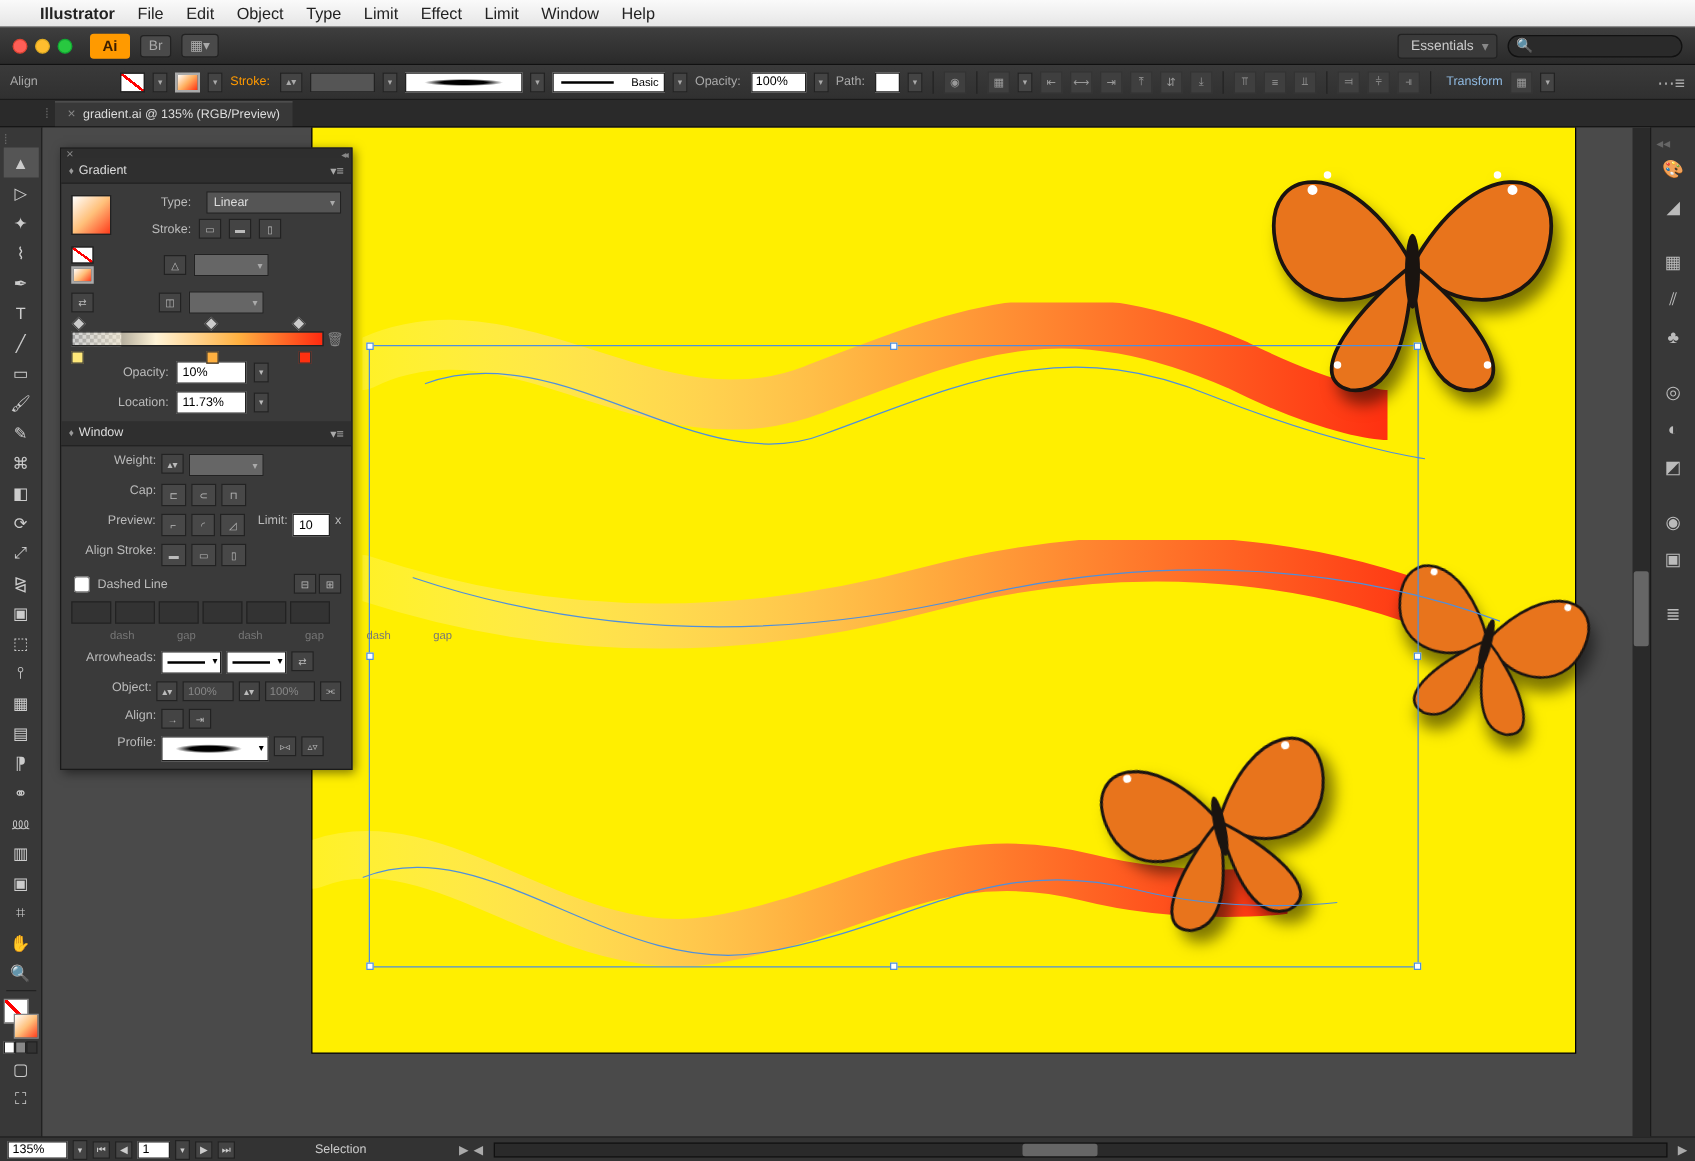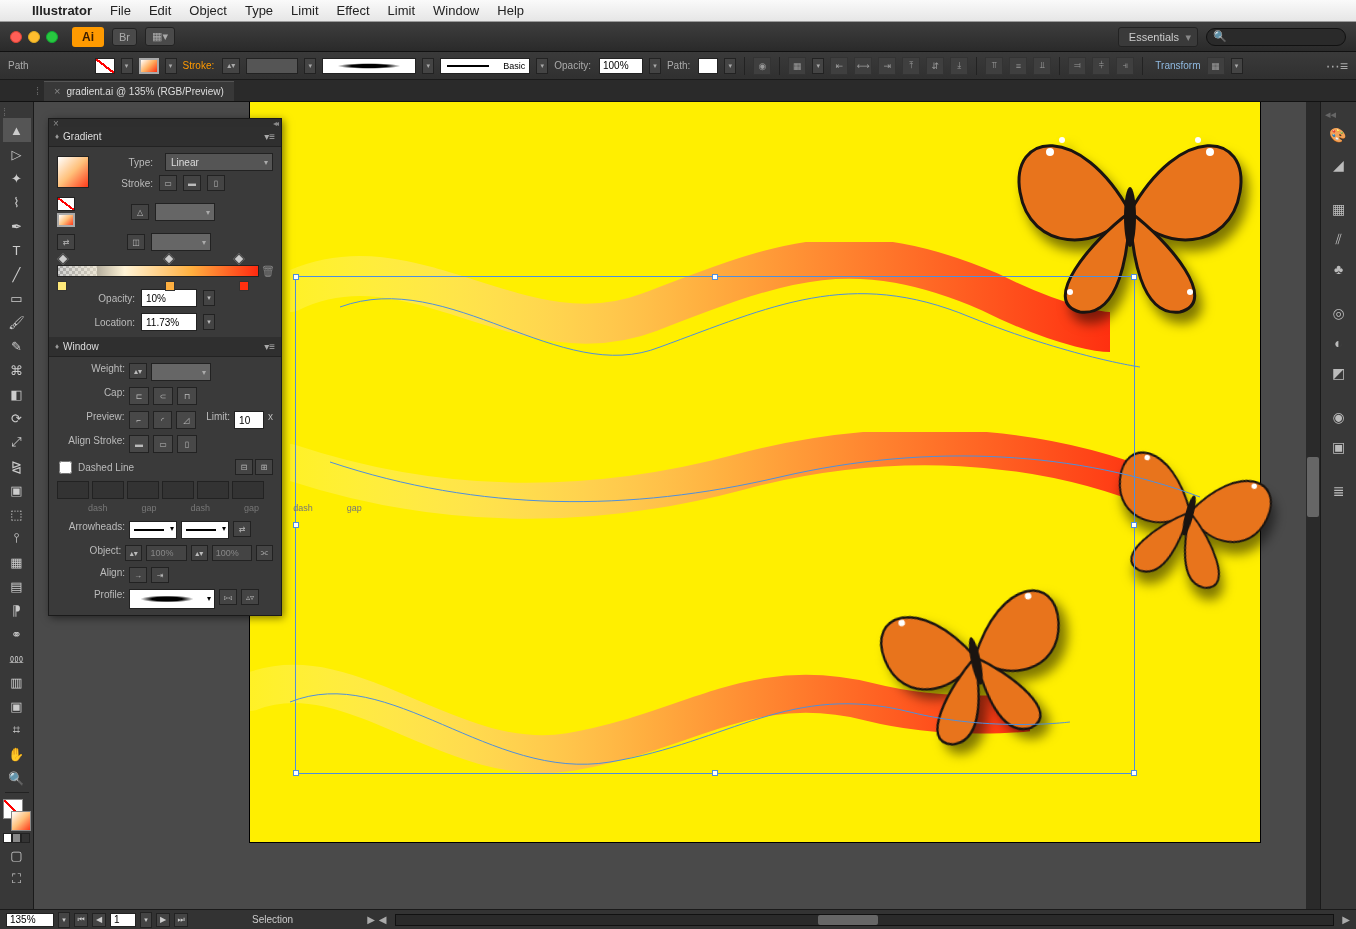--- a/index.html
+++ b/index.html
@@ -163,21 +163,21 @@
   <div class="layout-btn">▦▾</div>
   <div class="titlebar-right">
     <div class="workspace-dd">Essentials</div>
     <div class="search-box">
       <span>🔍</span>
     </div>
   </div>
 </div>
 
 <div class="control-bar">
-  <span class="ctrl-label">Path</span>
+  <span class="ctrl-label">Align</span>
   <span style="width:52px"></span>
   <span class="swatch nofill"></span>
   <span class="swatch-dd">▾</span>
   <span class="swatch" style="background:linear-gradient(135deg,#fff,#ffb060,#ff3010);border:2px solid #aaa;"></span>
   <span class="swatch-dd">▾</span>
   <span class="ctrl-label orange">Stroke:</span>
   <span class="mini-icon">▴▾</span>
   <span class="stroke-weight"></span>
   <span class="swatch-dd">▾</span>
   <span class="brush-preview"></span>

